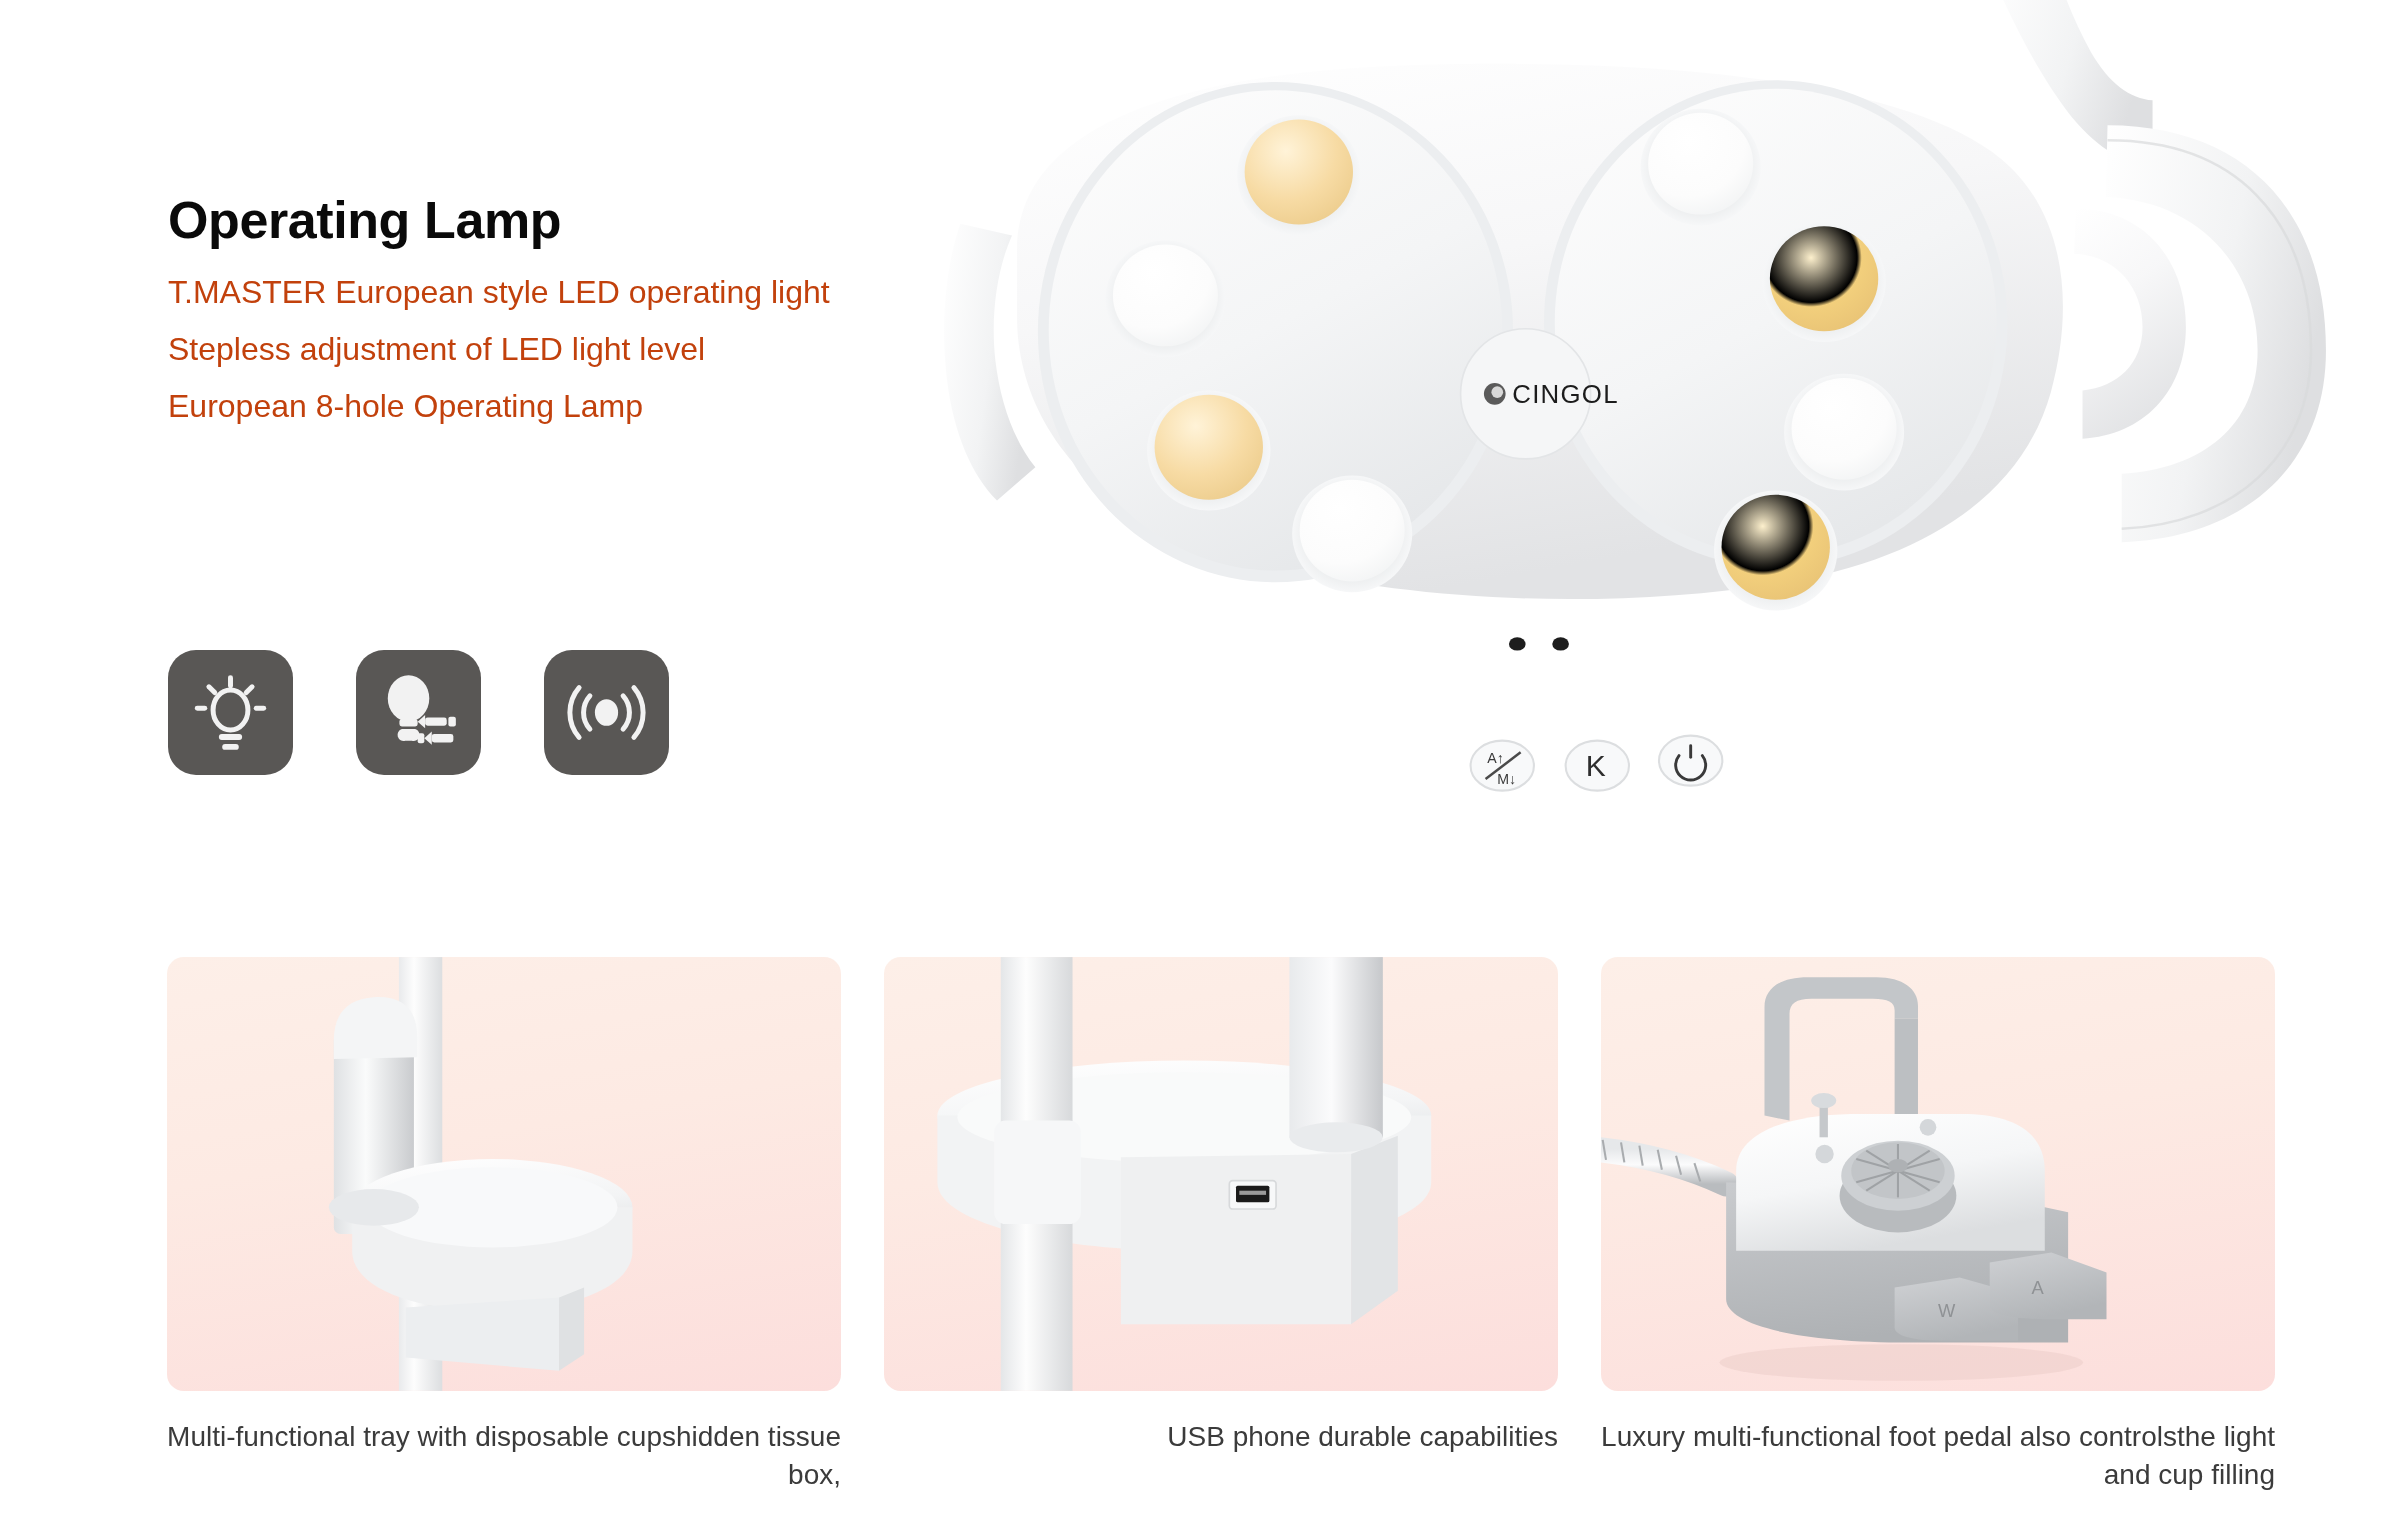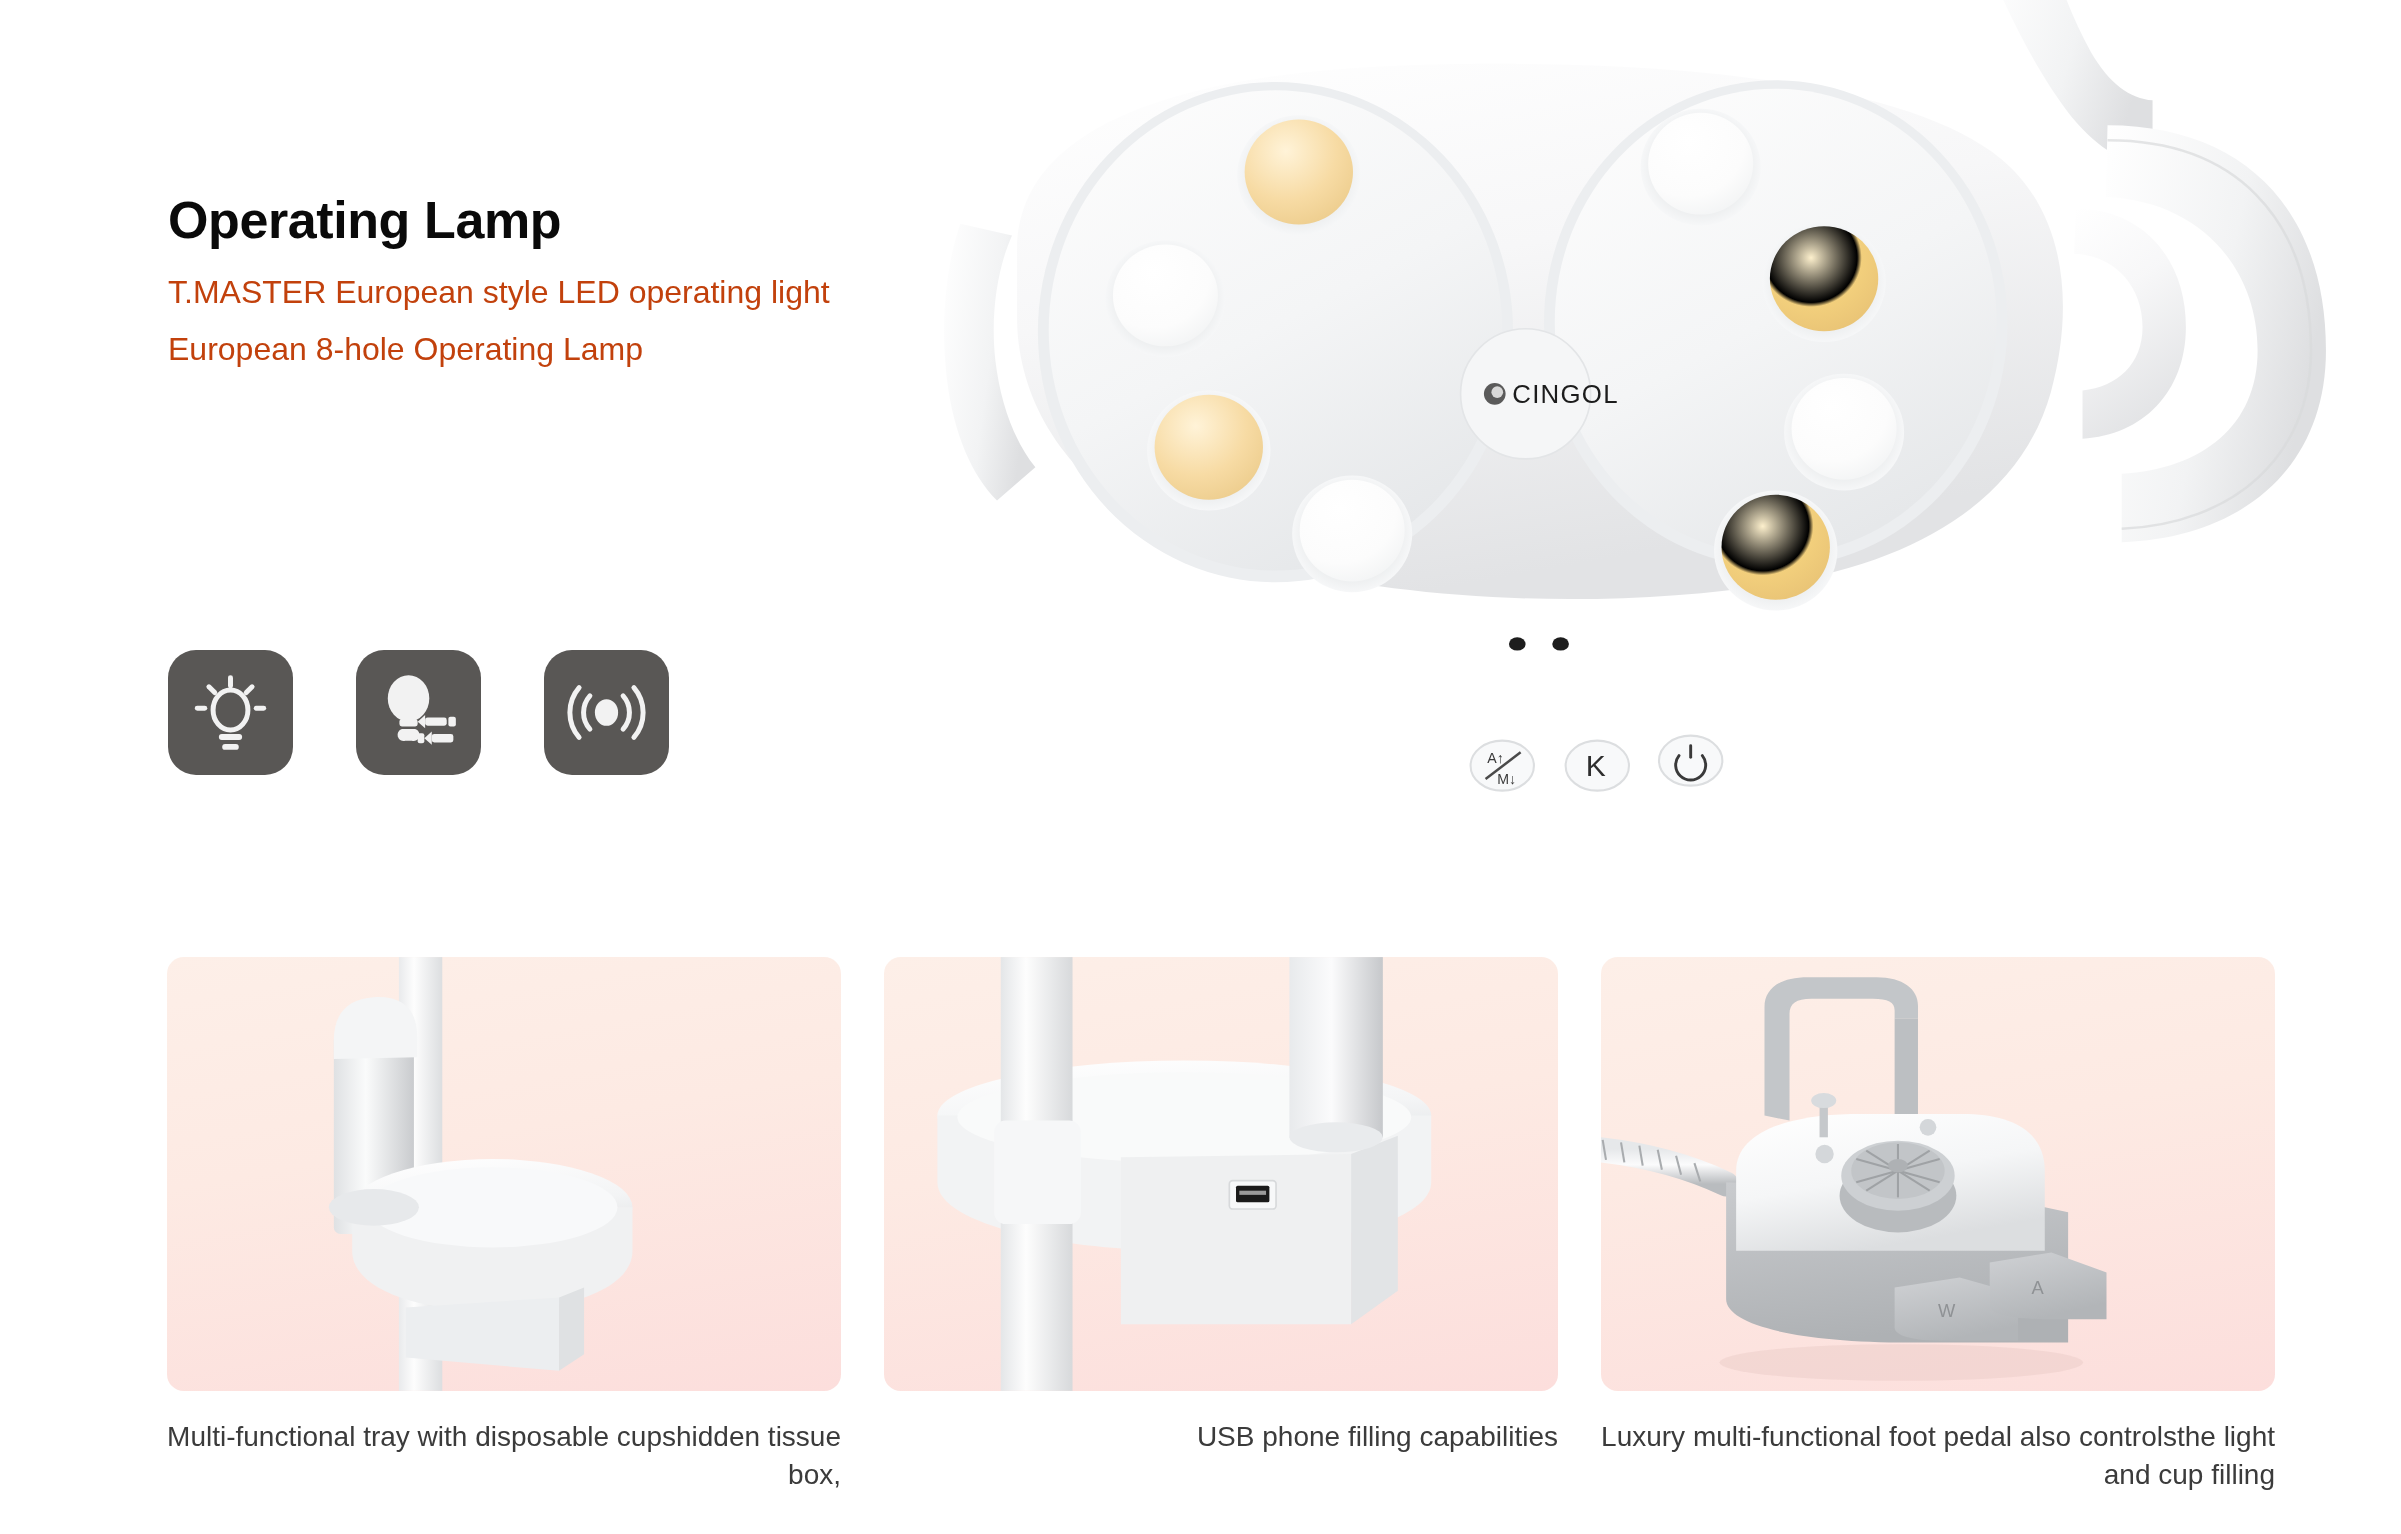--- a/index.html
+++ b/index.html
@@ -46,20 +46,21 @@
 </style>
 </head>
 <body>
 
 <div id="top-section">
 
   <div id="copy-block">
     <h1 id="page-title">Operating Lamp</h1>
 
     <div class="feature-line">T.MASTER European style LED operating light</div>
+    <div class="feature-line">Stepless adjustment of LED light level</div>
     <div class="feature-line">European 8-hole Operating Lamp</div>
   </div>
 
   <div id="feature-icons">
 
     <div class="icon-badge">
       <svg width="83" height="83" viewBox="0 0 100 100">
         <g stroke="#f2f2f2" stroke-width="6" stroke-linecap="round" fill="none">
           <line x1="50" y1="8" x2="50" y2="18"></line>
           <line x1="24" y1="19" x2="31" y2="26"></line>
@@ -344,16 +345,16 @@
       <text x="516" y="404" font-family="Liberation Sans, sans-serif" font-size="22" fill="#8f9295">A</text>
 
       <ellipse cx="360" cy="486" rx="218" ry="22" fill="#e8c9c6" opacity="0.45"></ellipse>
     </svg>
   </div>
 
 </div>
 
 <div id="captions-row">
   <div class="caption">Multi-functional tray with disposable cupshidden tissue box,</div>
-  <div class="caption">USB phone filling capabilities</div>
+  <div class="caption">USB phone durable capabilities</div>
   <div class="caption">Luxury multi-functional foot pedal also controlsthe light and cup filling</div>
 </div>
 
 
 </body></html>

